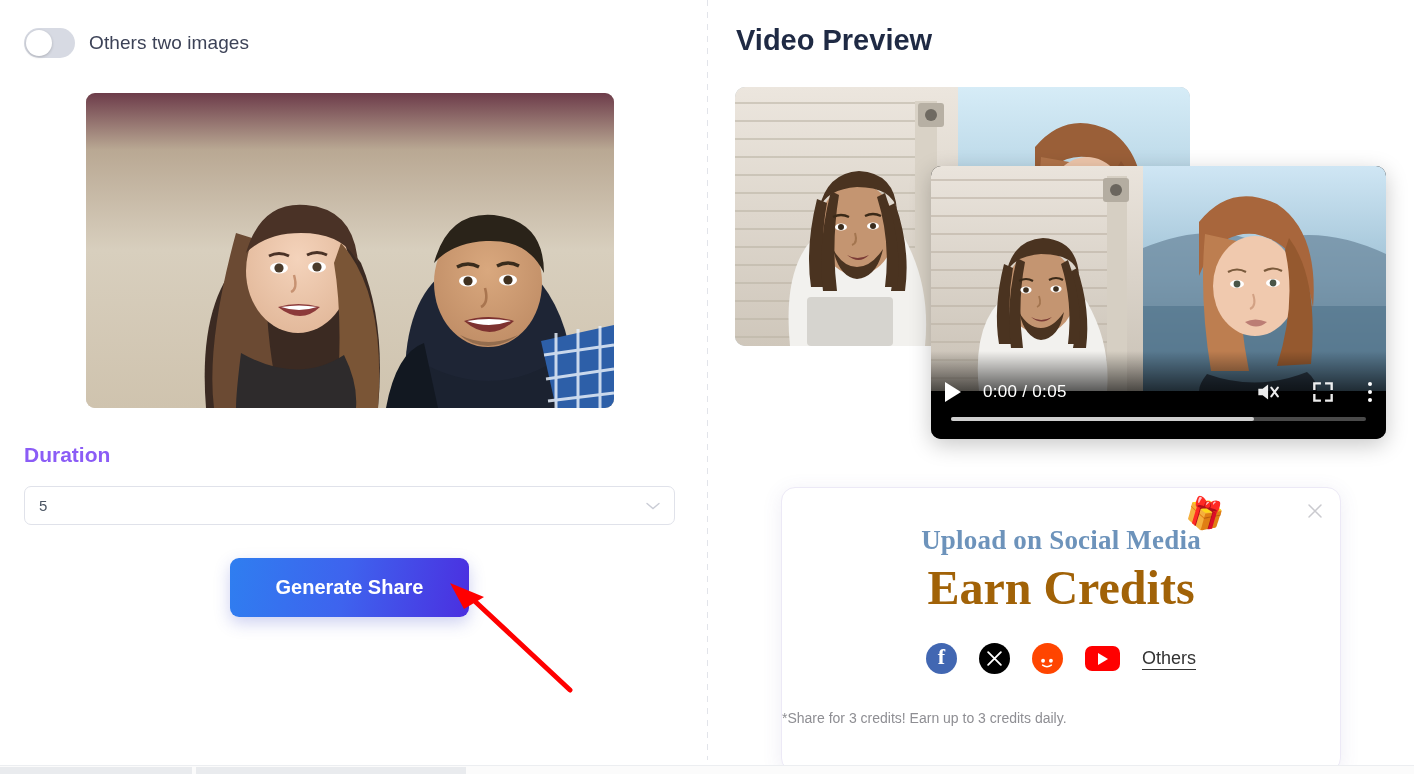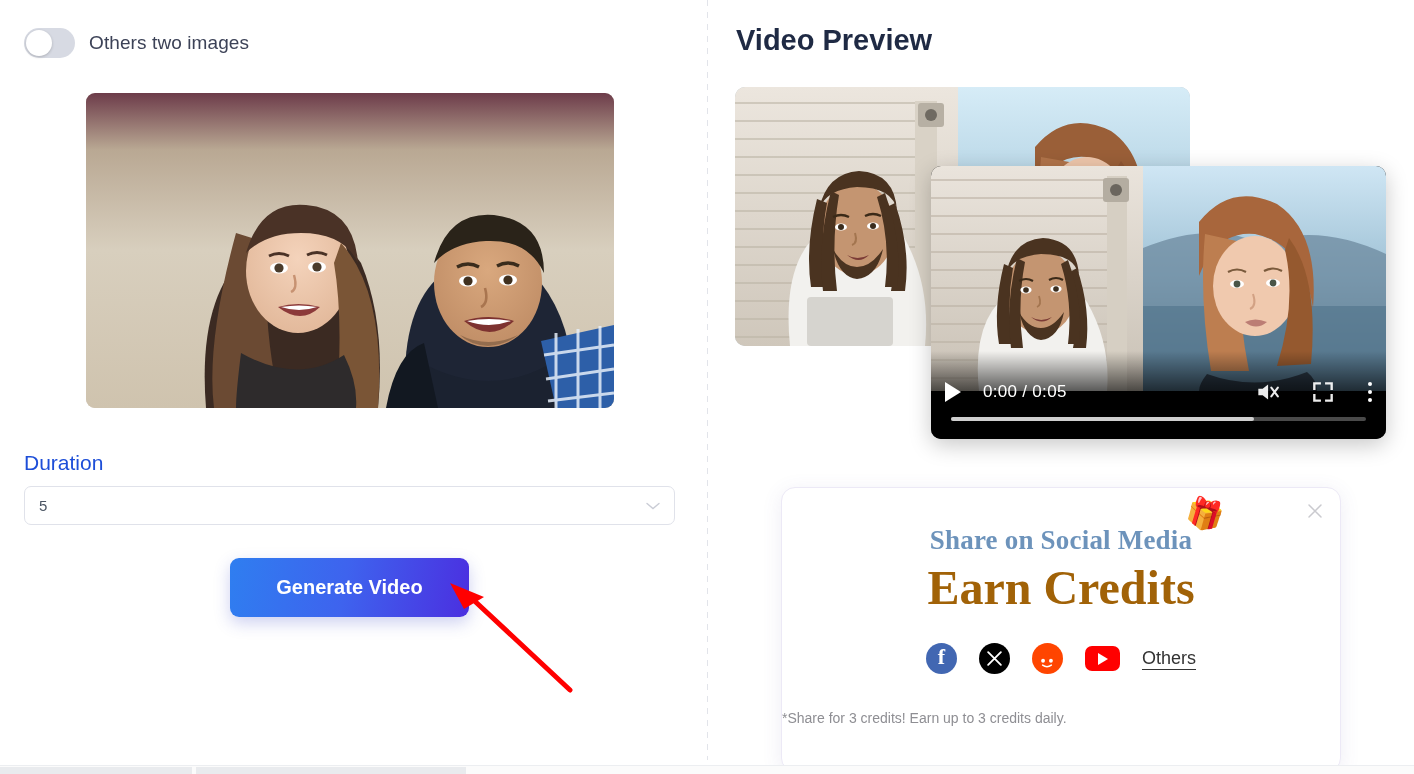--- a/index.html
+++ b/index.html
@@ -30,21 +30,21 @@
     position:absolute; left:2px; top:2px; width:26px; height:26px; border-radius:50%;
     background:#fff; box-shadow:0 1px 3px rgba(0,0,0,.2);
   }
   .toggle-label { font-size:19px; color:#3c4257; letter-spacing:.1px; }
 
   .upload-preview {
     position:absolute; left:86px; top:93px; width:528px; height:315px;
     border-radius:9px; overflow:hidden; background:#cfc6bb;
   }
 
-  .dur-label { position:absolute; left:24px; top:443px; font-size:21px; font-weight:400; color:#1d4ed8;margin-top:8px; }
+  .dur-label { position:absolute; left:24px; top:443px; font-size:21px; font-weight:700; color:#8b5cf6; }
   .dur-select {
     position:absolute; left:24px; top:486px; width:651px; height:39px;
     border:1px solid #e0e2ea; border-radius:7px; background:#fff;
     display:flex; align-items:center; padding:0 14px; cursor:pointer;
   }
   .dur-value { font-size:15px; color:#4b5563; flex:1; }
   .chev { width:14px; height:8px; flex:none; opacity:.45; }
 
   .gen-btn {
     position:absolute; left:230px; top:558px; width:239px; height:59px;
@@ -191,21 +191,21 @@
 
     <div class="dur-label">Duration</div>
 
     <div class="dur-select">
       <span class="dur-value">5</span>
       <svg class="chev" viewBox="0 0 14 8">
         <path d="M1 1.5 L7 6.5 L13 1.5" stroke="#8a8fa3" stroke-width="1.4" fill="none" stroke-linecap="round"></path>
       </svg>
     </div>
 
-    <button class="gen-btn">Generate Video</button>
+    <button class="gen-btn">Generate Share</button>
 
     <svg class="arrow" viewBox="0 0 200 130">
       <path d="M46 18 L150 115" stroke="#ff0000" stroke-width="5" stroke-linecap="round"></path>
       <path d="M30 8 L64 22 L44 34 Z" fill="#ff0000"></path>
     </svg>
   </div>
 
   <div class="right">
 
     <div class="preview-title">Video Preview</div>
@@ -379,21 +379,21 @@
         </div>
       </div>
     </div>
 
     <div class="share-card">
       <svg class="close-x" viewBox="0 0 22 22">
         <path d="M5 5 L17 17 M17 5 L5 17" stroke="#8b8b96" stroke-width="1.5" stroke-linecap="round"></path>
       </svg>
 
       <div class="share-h1">
-        <span>Share on Social Media</span>
+        <span>Upload on Social Media</span>
       </div>
       <div class="gift">🎁</div>
 
       <div class="share-h2">Earn Credits</div>
 
       <div class="socials">
         <div class="sbtn fb">f</div>
         <div class="sbtn xx">
           <svg viewBox="0 0 24 24" width="17" height="17">
             <path d="M3 3 L21 21 M21 3 L3 21" stroke="#fff" stroke-width="2.6" stroke-linecap="round"></path>

